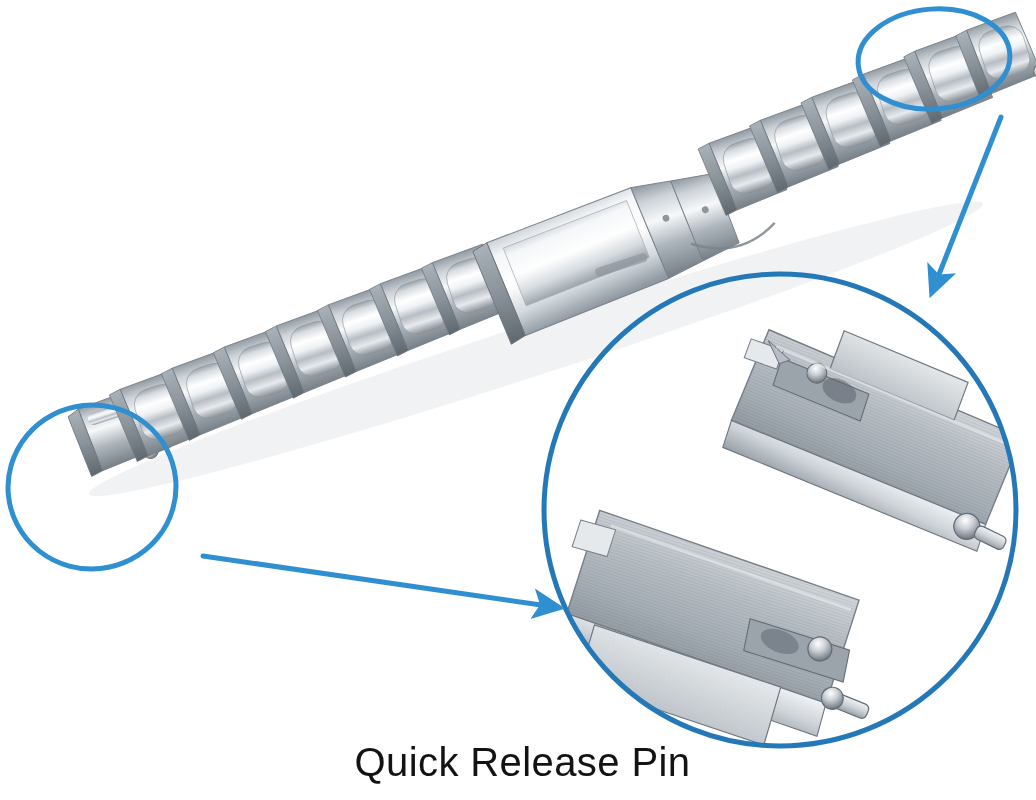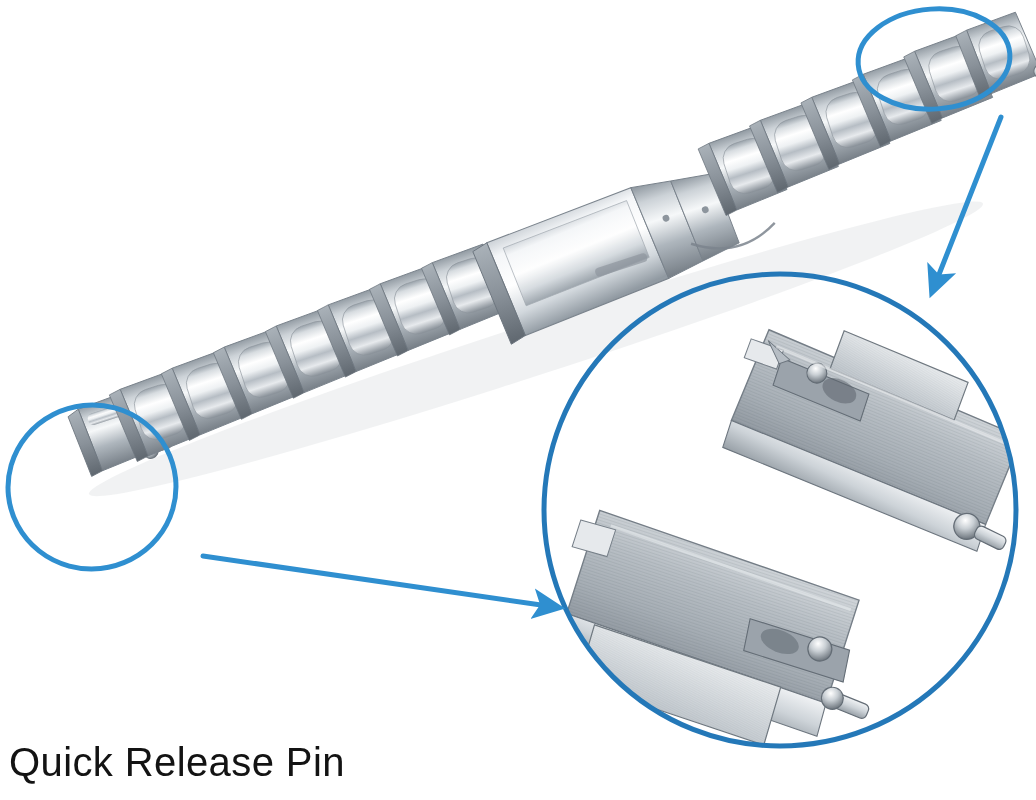--- a/index.html
+++ b/index.html
@@ -22,20 +22,21 @@
     position: absolute;
     inset: 0;
     width: 1036px;
     height: 800px;
   }
   .caption {
     position: absolute;
     left: 9px;
     right: 0;
     top: 742px;
+    text-align: center;
     font-family: "Liberation Sans", sans-serif;
     font-size: 40px;
     font-weight: 400;
     letter-spacing: 0.4px;
     color: #131313;
     line-height: 1;
     white-space: nowrap;
   }
 </style>
 </head>

